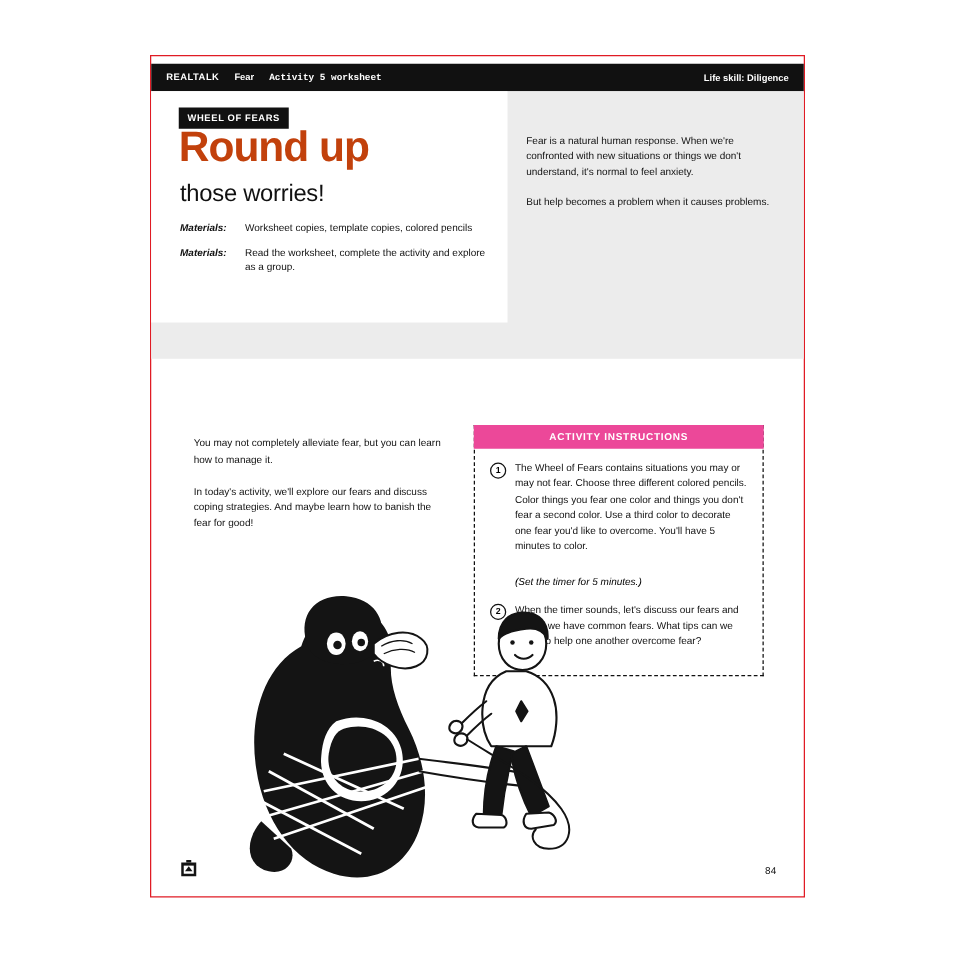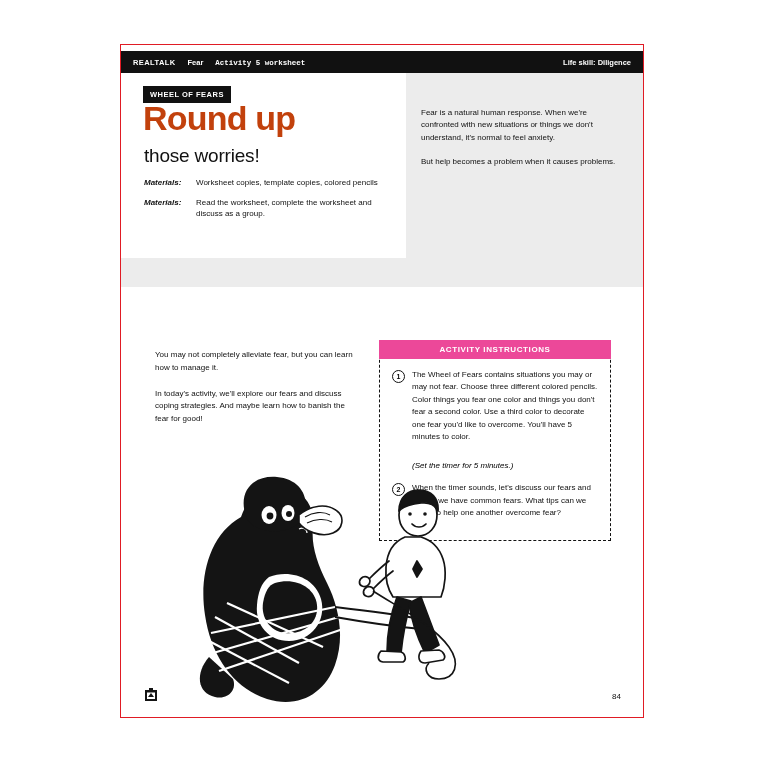--- a/index.html
+++ b/index.html
@@ -280,21 +280,21 @@
       <div class="title-main">Round up</div>
       <div class="title-sub">those worries!</div>
 
       <div class="meta">
         <div class="meta-row">
           <div class="meta-label">Materials:</div>
           <div class="meta-val">Worksheet copies, template copies, colored pencils</div>
         </div>
         <div class="meta-row">
           <div class="meta-label">Materials:</div>
-          <div class="meta-val">Read the worksheet, complete the worksheet and discuss as a group.</div>
+          <div class="meta-val">Read the worksheet, complete the activity and explore as a group.</div>
         </div>
       </div>
 
       <div class="hero-right">
         <p>Fear is a natural human response. When we're confronted with new situations or things we don't understand, it's normal to feel anxiety.</p>
         <p>But help becomes a problem when it causes problems.</p>
       </div>
     </div>
 
     <div class="body">

